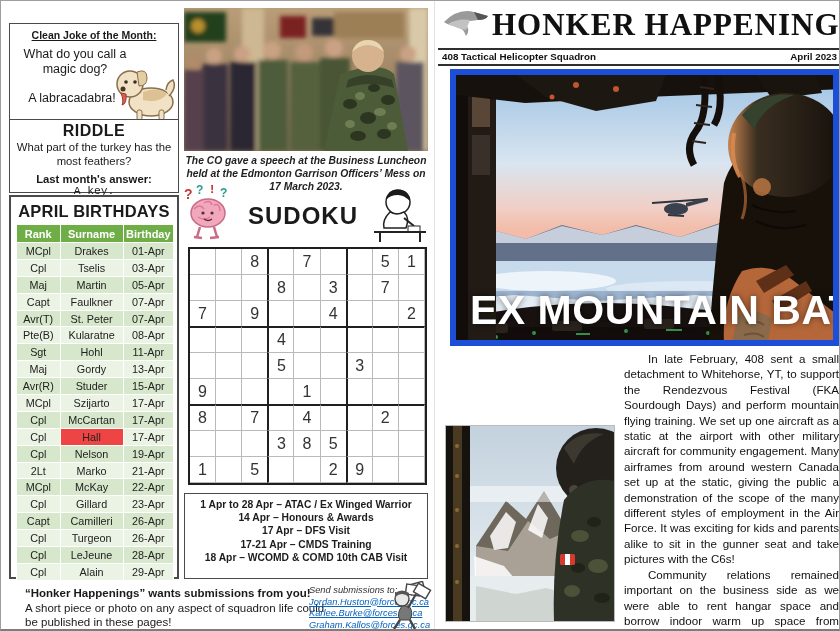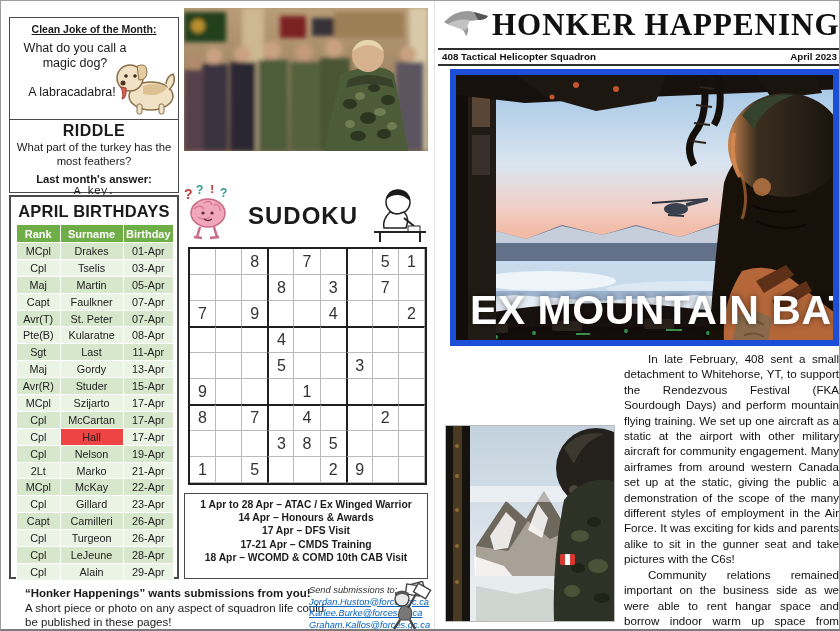--- a/index.html
+++ b/index.html
@@ -3,21 +3,21 @@
 <meta charset="utf-8">
 <style>
   html,body{margin:0;padding:0;background:#d8d8d8;}
   #canvas{position:relative;width:840px;height:631px;background:#fff;margin:0 auto;
     border:1px solid #9e9e9e;border-bottom:2px solid #7c7c7c;box-sizing:border-box;
     font-family:"Liberation Sans",sans-serif;color:#1a1a1a;overflow:hidden;}
   .abs{position:absolute;box-sizing:border-box;}
   
   .page-divider{left:433px;top:0;width:1px;height:631px;background:#e2e2e2;}
   .box{border:1.5px solid #4a4a4a;background:#fff;}
-  .joke-box{left:8px;top:16px;width:170px;height:106px;padding:5px 6px;}
+  .joke-box{left:8px;top:22px;width:170px;height:106px;padding:5px 6px;}
   .joke-title{font-size:10.5px;font-weight:bold;text-decoration:underline;text-align:center;}
   .joke-line{font-size:12.5px;text-align:center;line-height:15px;width:118px;}
   .joke-q{margin-top:6px;}
   .joke-a{margin-top:14px;width:112px;}
   .dog{position:absolute;right:1px;bottom:2px;}
   .riddle-box{left:8px;top:118px;width:170px;height:74px;padding:2px 4px;text-align:center;}
   .riddle-title{font-size:16px;font-weight:bold;letter-spacing:.5px;}
   .riddle-q{font-size:11.3px;line-height:13.5px;margin-top:1px;}
   .riddle-al{font-size:11.3px;font-weight:bold;margin-top:5px;}
   .riddle-a{font-size:11.3px;font-family:Liberation Mono, monospace;}
@@ -136,21 +136,21 @@
             <td style="background: rgb(215, 231, 203); width: 64px;">St. Peter</td>
             <td style="background: rgb(215, 231, 203); width: 50px;">07-Apr</td>
           </tr>
           <tr>
             <td style="background: rgb(235, 243, 228); width: 44px;">Pte(B)</td>
             <td style="background: rgb(235, 243, 228); width: 64px;">Kularatne</td>
             <td style="background: rgb(235, 243, 228); width: 50px;">08-Apr</td>
           </tr>
           <tr>
             <td style="background: rgb(215, 231, 203); width: 44px;">Sgt</td>
-            <td style="background: rgb(215, 231, 203); width: 64px;">Last</td>
+            <td style="background: rgb(215, 231, 203); width: 64px;">Hohl</td>
             <td style="background: rgb(215, 231, 203); width: 50px;">11-Apr</td>
           </tr>
           <tr>
             <td style="background: rgb(235, 243, 228); width: 44px;">Maj</td>
             <td style="background: rgb(235, 243, 228); width: 64px;">Gordy</td>
             <td style="background: rgb(235, 243, 228); width: 50px;">13-Apr</td>
           </tr>
           <tr>
             <td style="background: rgb(215, 231, 203); width: 44px;">Avr(R)</td>
             <td style="background: rgb(215, 231, 203); width: 64px;">Studer</td>
@@ -265,20 +265,21 @@
         </g>
         <g fill="#6e7d52">
           <ellipse cx="176" cy="88" rx="5" ry="4"></ellipse>
             <ellipse cx="196" cy="104" rx="6" ry="4"></ellipse>
           <ellipse cx="166" cy="116" rx="5" ry="4"></ellipse>
             <ellipse cx="208" cy="118" rx="5" ry="4"></ellipse>
         </g>
       </g>
     </svg>
   </div>
+  <div class="abs caption">The CO gave a speech at the Business Luncheon held at the Edmonton Garrison Officers’ Mess on 17 March 2023.</div>
 
   <div class="abs sudoku-head">
     <span>
       <svg width="52" height="58" viewBox="0 0 52 58">
         <text x="0" y="14" font-size="14" font-weight="bold" fill="#c23a3a" font-family="Liberation Sans,sans-serif">?</text>
         <text x="12" y="9" font-size="12" font-weight="bold" fill="#2a9a8f" font-family="Liberation Sans,sans-serif">?</text>
         <text x="26" y="8" font-size="13" font-weight="bold" fill="#c23a3a" font-family="Liberation Sans,sans-serif">!</text>
         <text x="36" y="12" font-size="12" font-weight="bold" fill="#2a9a8f" font-family="Liberation Sans,sans-serif">?</text>
         <ellipse cx="24" cy="28" rx="17" ry="14" fill="#f2a8bc" stroke="#c96a86" stroke-width="1.5"></ellipse>
         <path d="M10 24 q6 -6 10 0 M20 18 q6 -4 8 2 M30 20 q6 -2 6 6 M14 32 q6 4 12 0" stroke="#d97a96" fill="none" stroke-width="1.5"></path>

